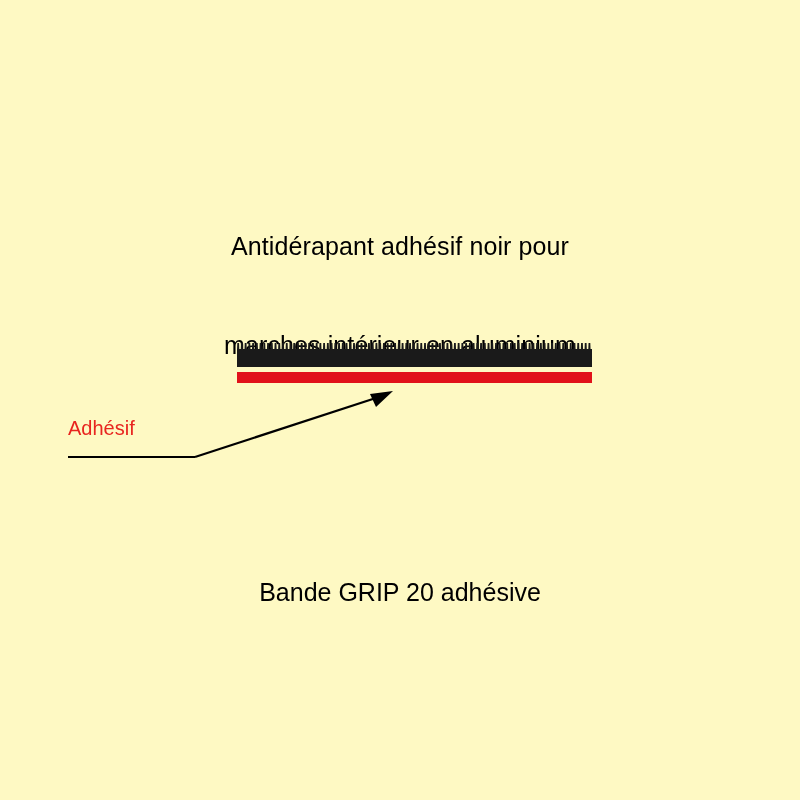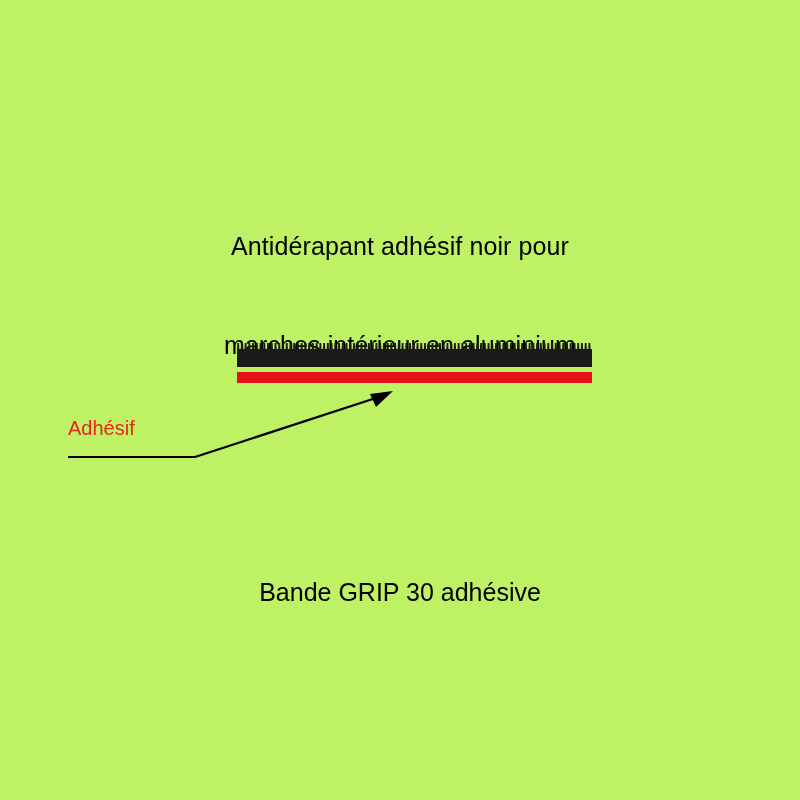--- a/index.html
+++ b/index.html
@@ -10,21 +10,21 @@
     width: 800px;
     height: 800px;
     background: #ffffff;
     font-family: "Liberation Sans", sans-serif;
     overflow: hidden;
   }
   #page {
     position: relative;
     width: 800px;
     height: 800px;
-    background: #bef264;
+    background: #fef9c3;
   }
 
   
   .heading {
     position: absolute;
     left: 0;
     top: 164px;
     width: 800px;
     text-align: center;
     font-size: 25px;
@@ -110,15 +110,15 @@
 
     <line x1="8" y1="77" x2="135" y2="77" stroke="#000000" stroke-width="2.2"></line>
 
     <line x1="135" y1="77" x2="322" y2="16" stroke="#000000" stroke-width="2.2"></line>
 
     <polygon points="333,11 310,14 316,27" fill="#000000"></polygon>
   </svg>
 
   <div class="adhesif-label">Adhésif</div>
 
-  <div class="caption">Bande GRIP 30 adhésive</div>
+  <div class="caption">Bande GRIP 20 adhésive</div>
 
 </div>
 
 </body></html>

